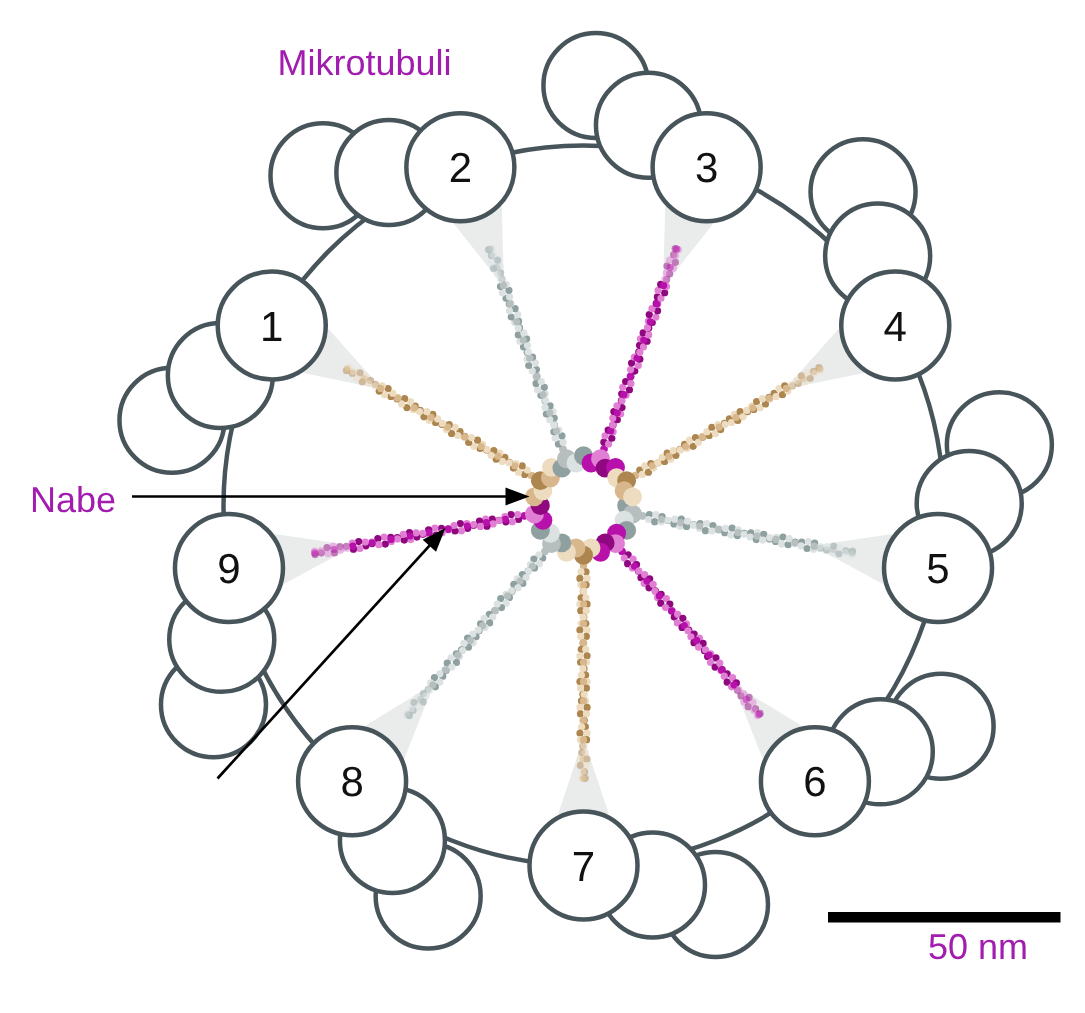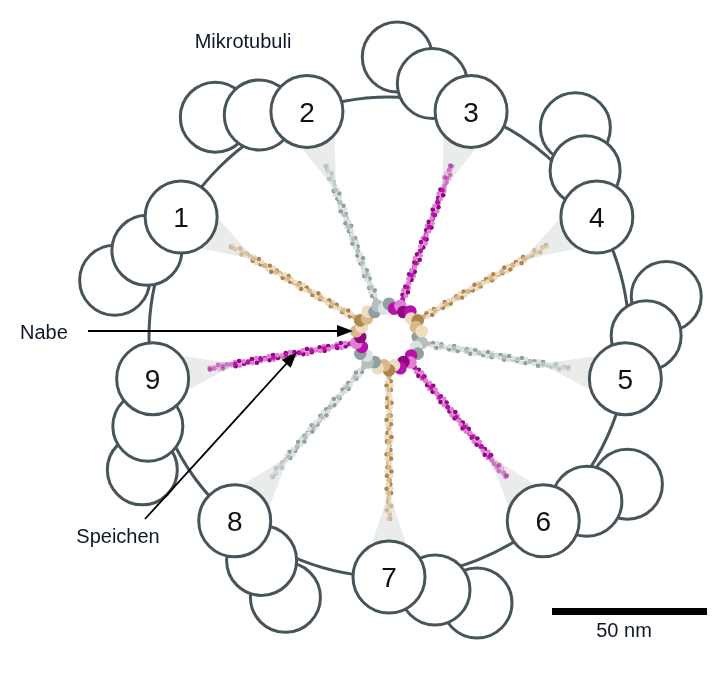--- a/index.html
+++ b/index.html
@@ -1,19 +1,19 @@
 <!DOCTYPE html>
 <html><head>
 <meta charset="utf-8">
 <style>
   html,body{margin:0;padding:0;background:#ffffff;}
   .stage{position:relative;width:723px;height:675px;background:#fff;overflow:hidden;
          font-family:"Liberation Sans", sans-serif;}
   svg{position:absolute;left:0;top:0;}
-  .lbl{position:absolute;color:#0f172a;font-size:20px;line-height:1.1;white-space:nowrap;}
+  .lbl{position:absolute;color:#a21caf;font-size:24px;line-height:1.1;white-space:nowrap;}
   .lbl-center{transform:translateX(-50%);}
 </style>
 </head>
 <body>
 
 <div class="stage">
   <svg id="diagram" width="723" height="675" viewBox="0 0 723 675">
       <circle cx="389" cy="337" r="240" fill="none" stroke="#47545a" stroke-width="3"></circle>
       <polygon points="254.766062413412,259.5 219.09876682040561,219.27756813566455 202.09876682040561,248.72243186433545" fill="#e8eaea" opacity="0.9"></polygon>
       <polygon points="335.98687778452137,191.3476437781842 334.51862502827265,137.60897768156647 302.5690759215518,149.23766255463923" fill="#e8eaea" opacity="0.9"></polygon>
@@ -820,16 +820,15 @@
       <line x1="88" y1="331" x2="341" y2="331" stroke="#000000" stroke-width="1.8"></line>
       <polygon points="353,331 337,337 337,325" fill="#000000"></polygon>
       <line x1="145" y1="519" x2="288.9226378960801" y2="360.8744702062804" stroke="#000000" stroke-width="1.8"></line>
       <polygon points="297,352 290.66741896458035,367.87130799366713 281.79294875829993,359.79394588974725" fill="#000000"></polygon>
     </svg>
 
   <div class="lbl lbl-center" style="left:243px;top:30px;">Mikrotubuli</div>
 
   <div class="lbl" style="left:20px;top:321px;">Nabe</div>
 
-  <div class="lbl lbl-center" style="left:118px;top:525px;">Speichen</div>
 
-  <div class="lbl lbl-center" style="left:624px;top:619px;">50 nm</div>
+  <div class="lbl lbl-center" style="left:652px;top:619px;">50 nm</div>
 </div>
 
 </body></html>

